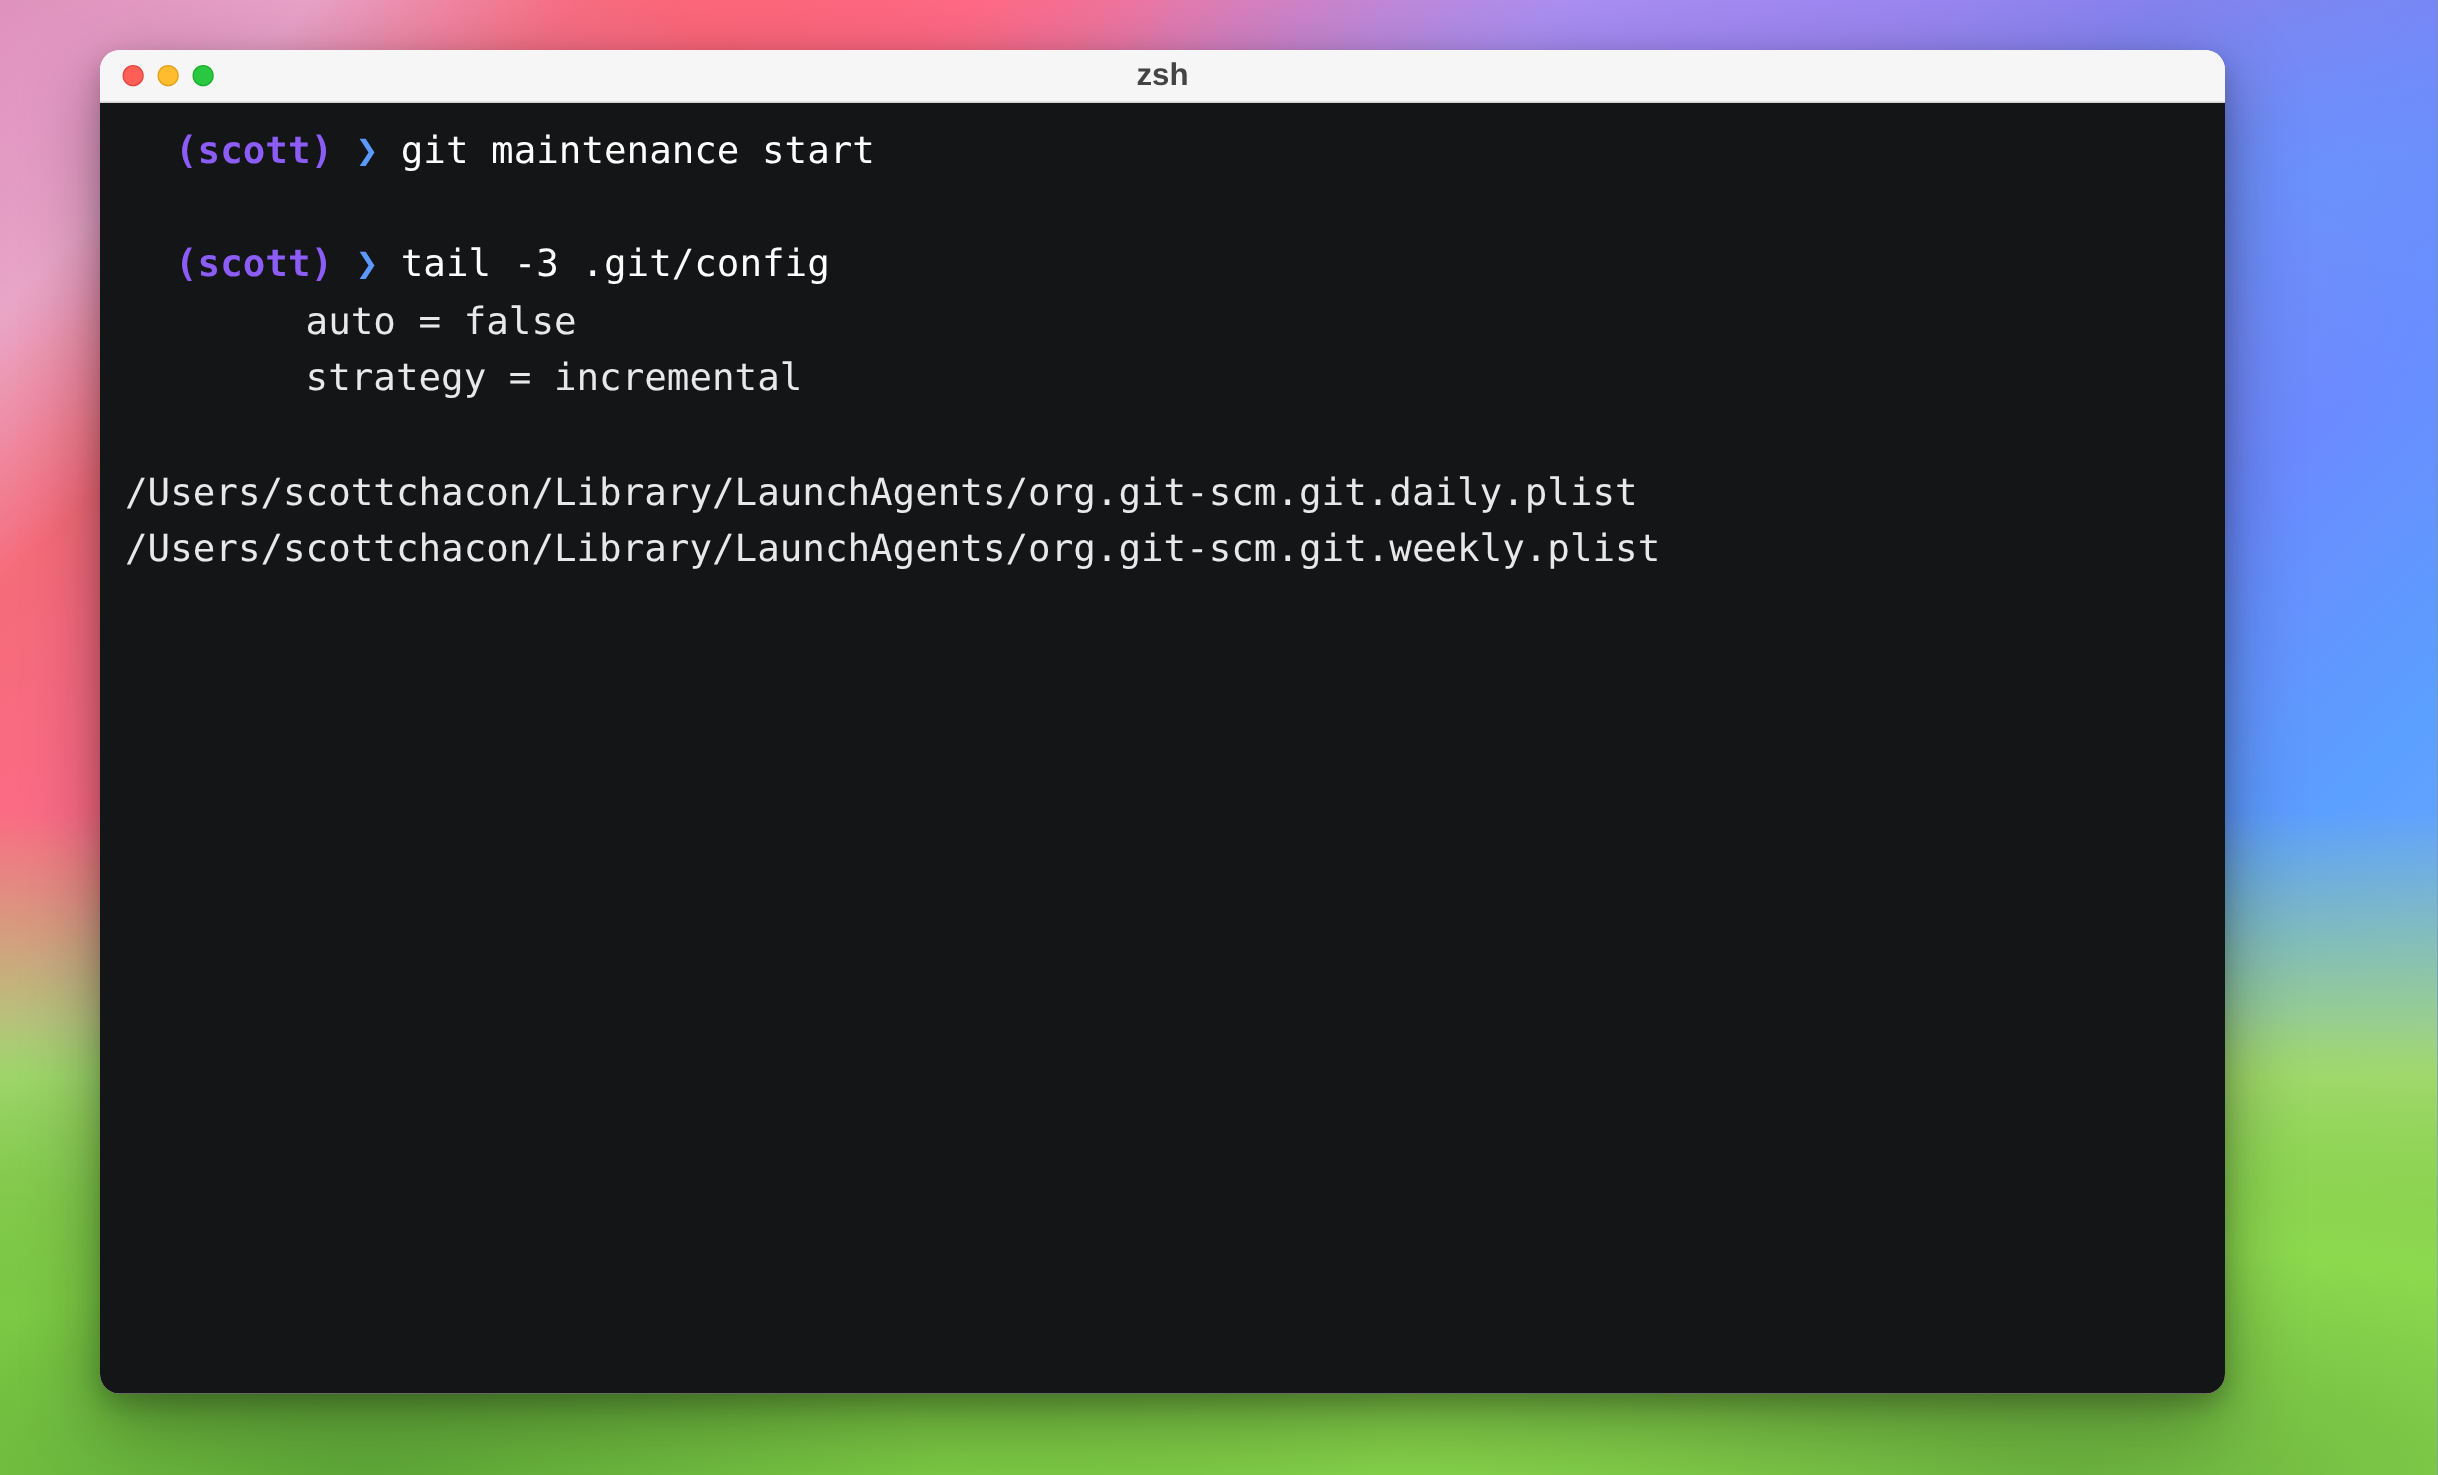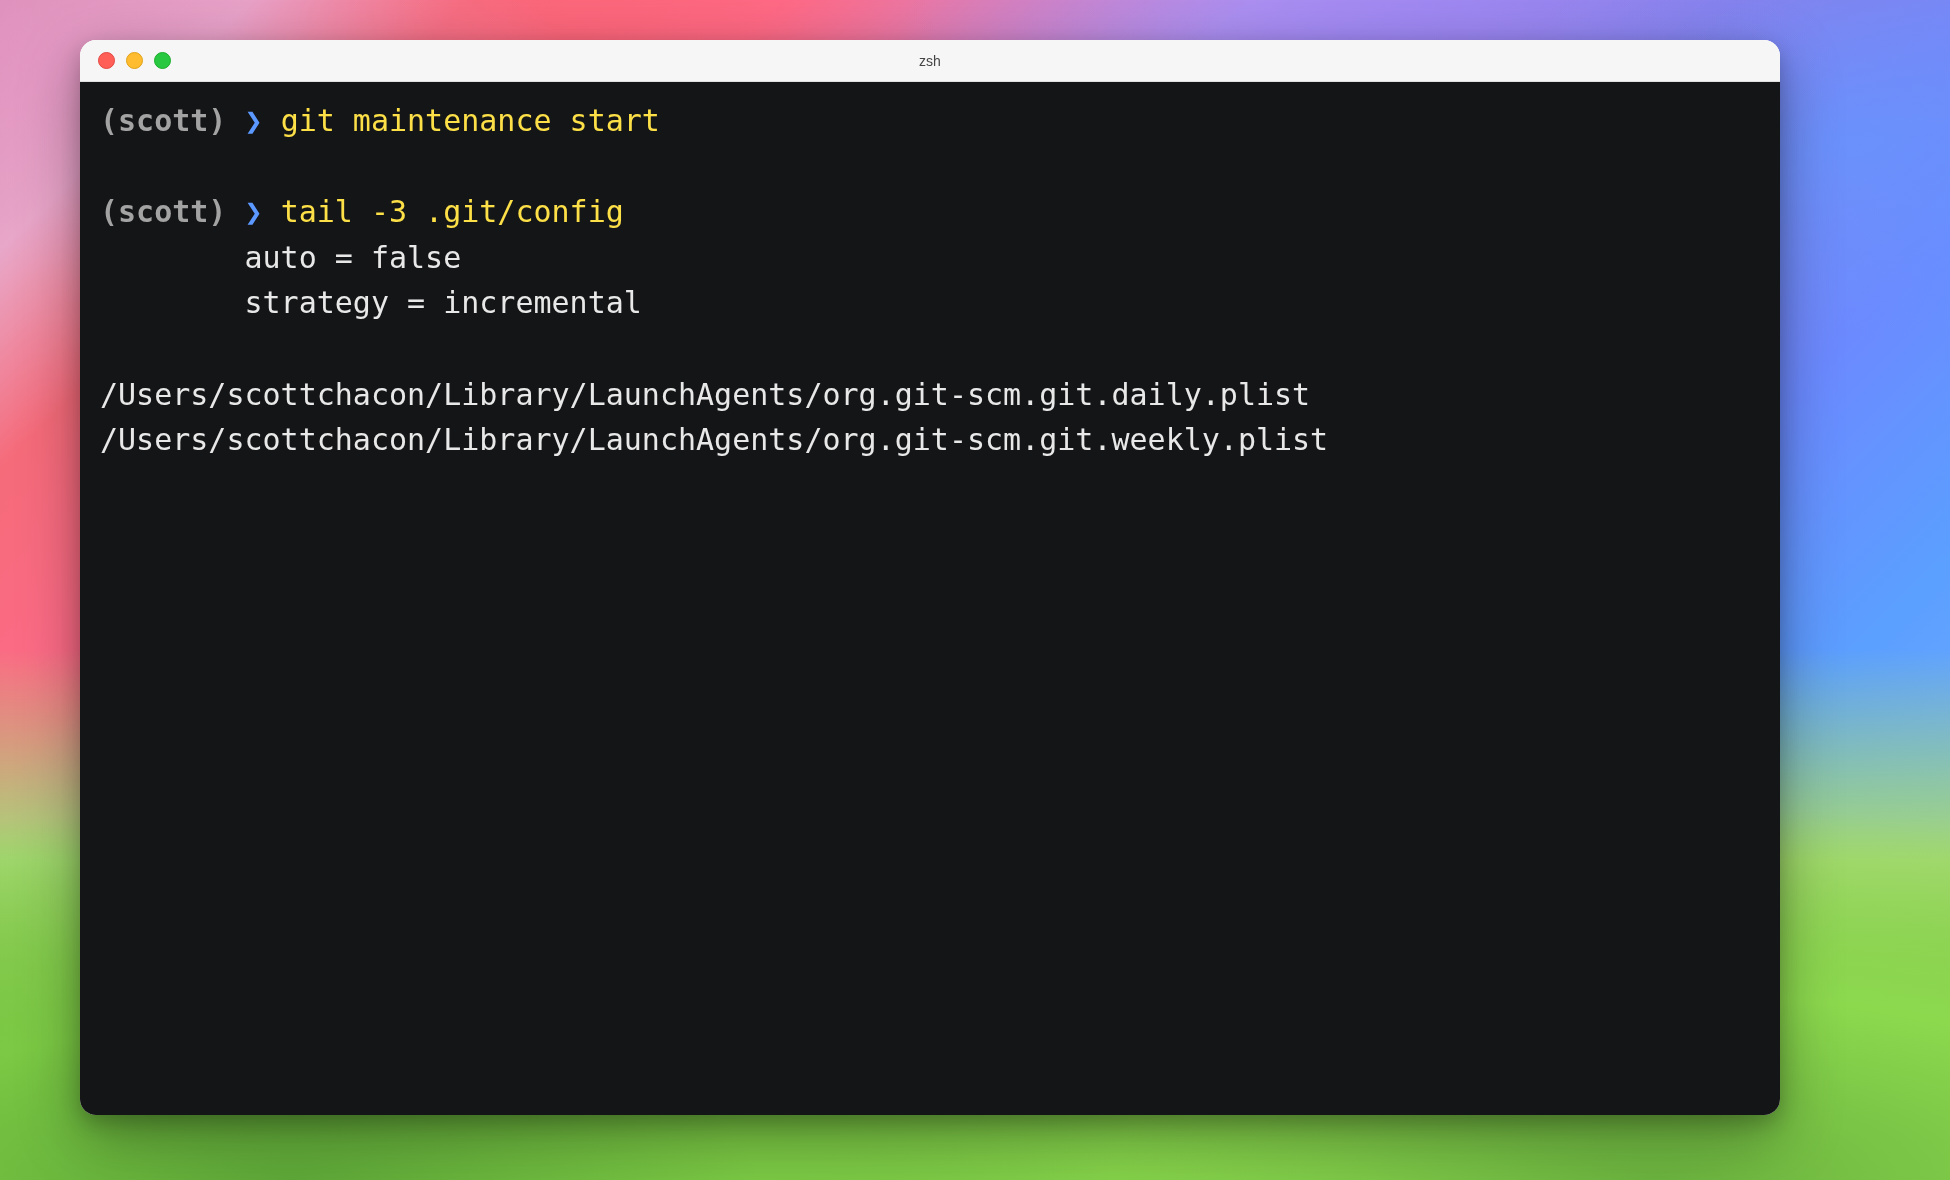--- a/index.html
+++ b/index.html
@@ -96,52 +96,53 @@
     }
 
     .close { background: #ff5f57; border: 0.5px solid #e24640; }
     .minimize { background: #febc2e; border: 0.5px solid #e1a116; }
     .zoom { background: #28c840; border: 0.5px solid #1bad2b; }
 
     .window-title {
       position: absolute;
       left: 50%;
       transform: translateX(-50%);
-      font-size: 14px;
-      font-weight: 400;
+      font-size: 25px;
+      font-weight: 700;
       color: #444;
     }
 
     .terminal-body {
       flex: 1;
       background: #141517;
       padding: 16px 20px;
       font-family: "SF Mono", Menlo, Monaco, Consolas, monospace;
       font-size: 30px;
       line-height: 1.52;
       color: #d8d8d8;
       overflow: hidden;
     }
 
     .line {
       white-space: pre;
     }
 
     .prompt-user {
-      color: #a3a3a3;
+      color: #8b5cf6;
       font-weight: 600;
+      margin-left: 40px;
     }
 
     .prompt-arrow {
       color: #5b98ff;
       font-weight: 700;
     }
 
     .cmd {
-      color: #fde047;
+      color: #ffffff;
     }
 
     .out {
       color: #e8e8e8;
     }
 
     .blank {
       height: 1.52em;
     }
   </style>

